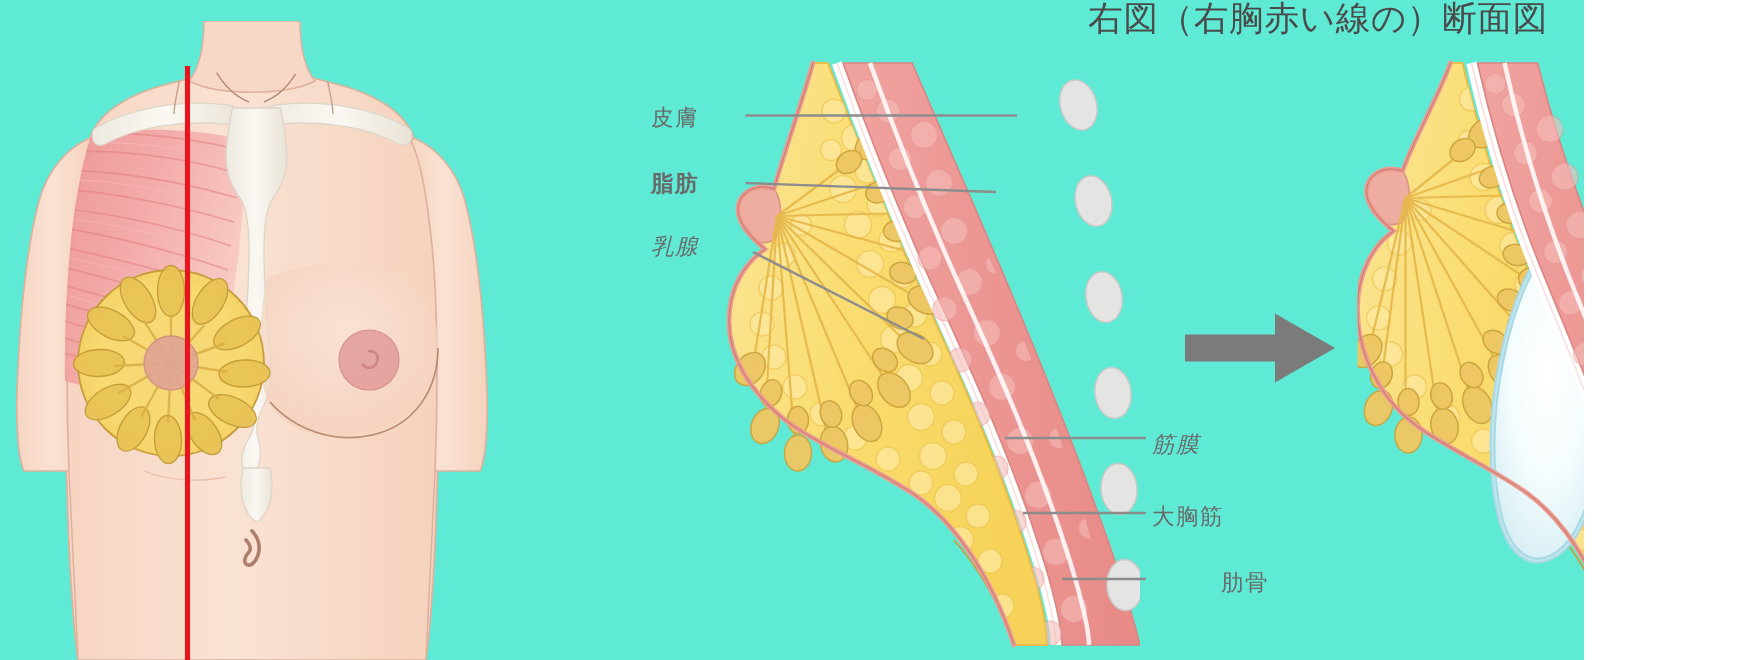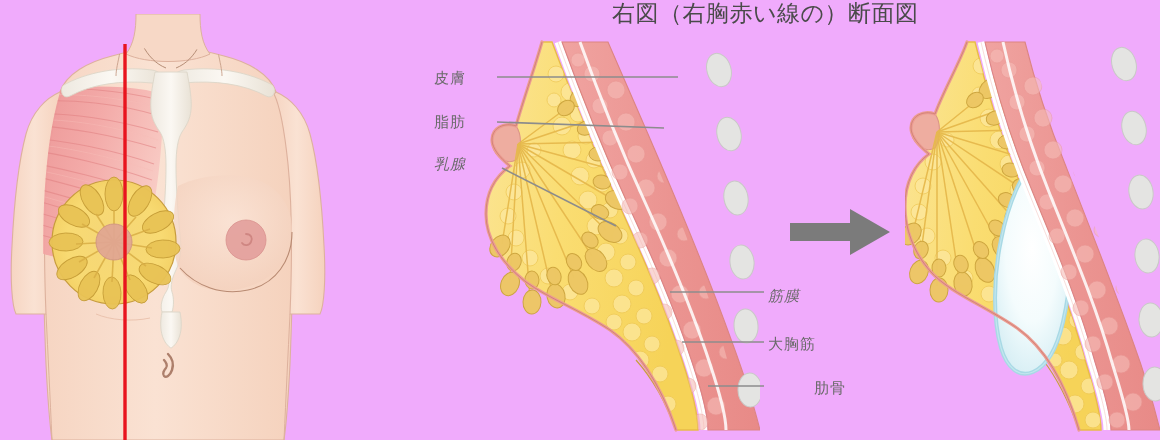--- a/index.html
+++ b/index.html
@@ -5,24 +5,25 @@
   html, body {
     margin: 0;
     padding: 0;
     background: #ffffff;
   }
   body {
     font-family: "DejaVu Sans", "Liberation Sans", sans-serif;
   }
   #page {
     position: relative;
-    width: 1160px;
+    width: 1056px;
     height: 440px;
-    background: #f0abfc;
+    background: #5eead4;
     overflow: hidden;
+    text-align: right;
   }
   .fig {
     position: absolute;
   }
   #title {
     position: absolute;
     left: 612px;
     top: -2px;
     width: 420px;
     font-size: 23px;
@@ -33,21 +34,21 @@
   }
   .lbl {
     position: absolute;
     font-size: 15px;
     line-height: 24px;
     color: #6a6a6a;
     letter-spacing: 1px;
     white-space: nowrap;
   }
   #lbl-skin   { left: 434px; top: 66px; }
-  #lbl-fat    { left: 434px; top: 110px; }
+  #lbl-fat    { left: 434px; top: 110px; font-weight: bold; }
   #lbl-gland  { left: 434px; top: 152px; font-style: italic; }
   #lbl-fascia { left: 768px; top: 284px; font-style: italic; }
   #lbl-pect   { left: 768px; top: 332px; }
   #lbl-rib    { left: 814px; top: 376px; }
 
   #torso-wrap { left: 0px; top: 14px; width: 340px; height: 426px; }
   #cross-left { left: 430px; top: 30px; width: 330px; height: 410px; }
   #cross-right{ left: 905px; top: 30px; width: 255px; height: 410px; }
   #arrow-wrap { left: 786px; top: 205px; width: 110px; height: 55px; }
   #leaders    { left: 420px; top: 30px; width: 460px; height: 400px; }

